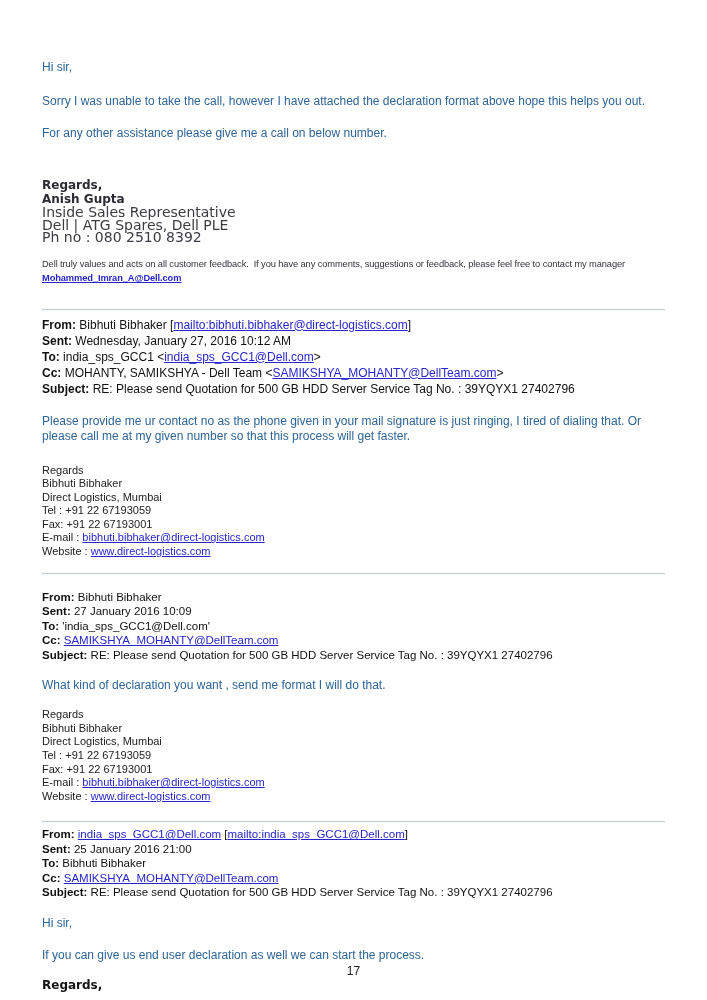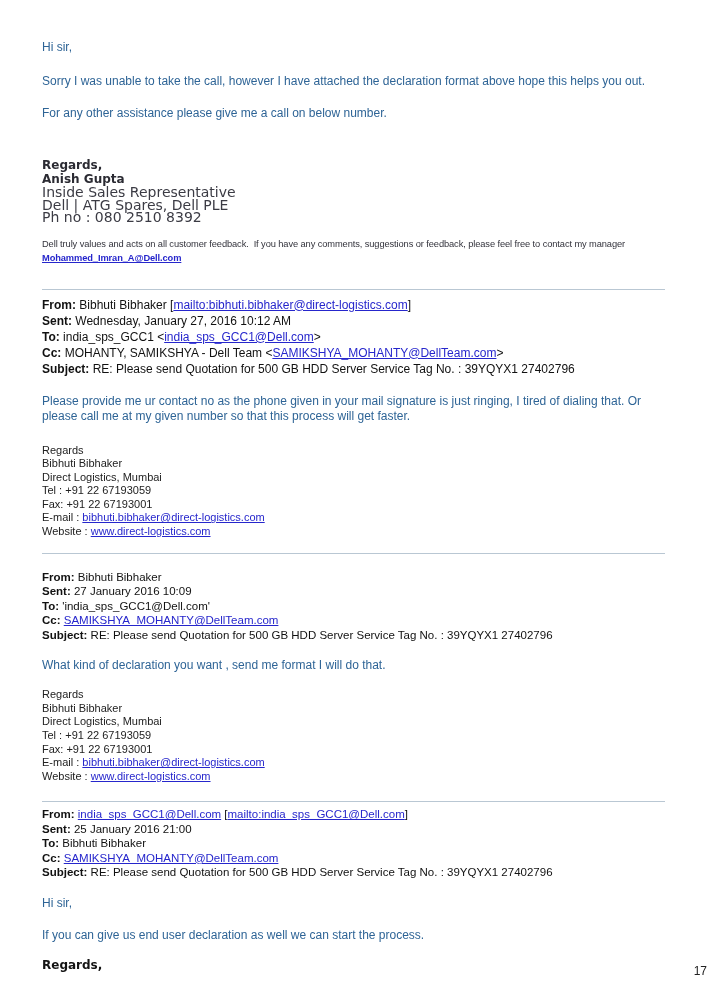--- a/index.html
+++ b/index.html
@@ -1,21 +1,21 @@
 <!DOCTYPE html>
 <html><head>
 <meta charset="utf-8">
 <style>
   html,body{margin:0;padding:0;background:#ffffff;}
   .page{
     position:relative;
     width:707px;height:1000px;
     background:#ffffff;
     box-sizing:border-box;
-    padding:40px 42px 0 42px;
+    padding:60px 42px 0 42px;
     font-family:"Liberation Sans",sans-serif;
     color:#1a1a1a;
     overflow:hidden;
   }
   .pre{white-space:pre-wrap;}
   
   .blue{color:#2e6496;font-size:12px;line-height:15px;}
   
   .lnk{color:#2626cc;text-decoration:underline;cursor:pointer;}
   
@@ -27,21 +27,21 @@
   .sigA .big{font-weight:bold;font-size:12px;line-height:14px;}
   .sigA .sm{font-size:14px;line-height:12.5px;color:#3b3b44;}
   
   .feedback{font-family:Liberation Sans, sans-serif;font-size:9.3px;line-height:14.5px;color:#33333c;width:612px;letter-spacing:-0.1px;}
   .feedback .lnk{font-weight:bold;}
   
   .sigB{font-size:11px;line-height:13.6px;color:#222;}
   
   .divider{border:none;border-top:1px solid #b9c7d3;margin:0;}
   .closing{font-family:"DejaVu Sans",sans-serif;font-weight:bold;font-size:12px;color:#141414;}
-  .pagenum{position:absolute;left:0;right:0;bottom:22px;text-align:right;font-size:12px;color:#222;}
+  .pagenum{position:absolute;left:0;right:0;bottom:22px;text-align:center;font-size:12px;color:#222;}
 </style>
 </head>
 <body>
 
 <div class="page">
 
   <div>
     <div class="blue">Hi sir,</div>
     <div class="blue" style="margin-top:19px;">Sorry I was unable to take the call, however I have attached the declaration format above hope this helps you out.</div>
     <div class="blue" style="margin-top:17px;">For any other assistance please give me a call on below number.</div>

